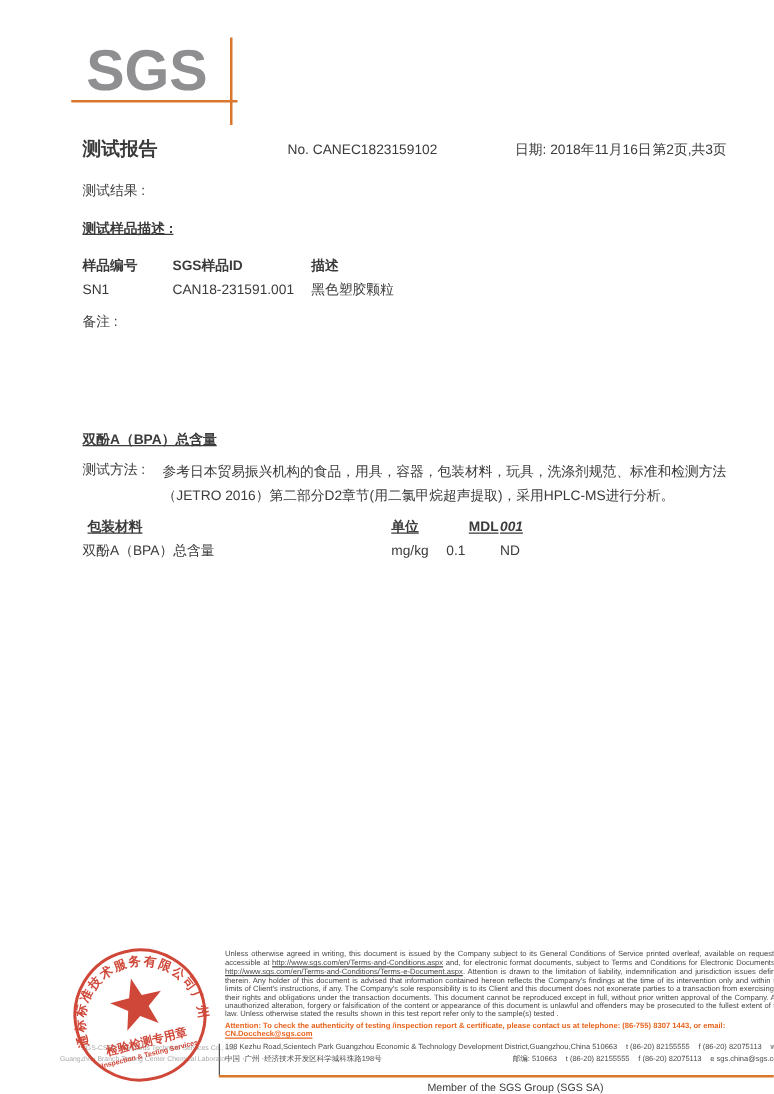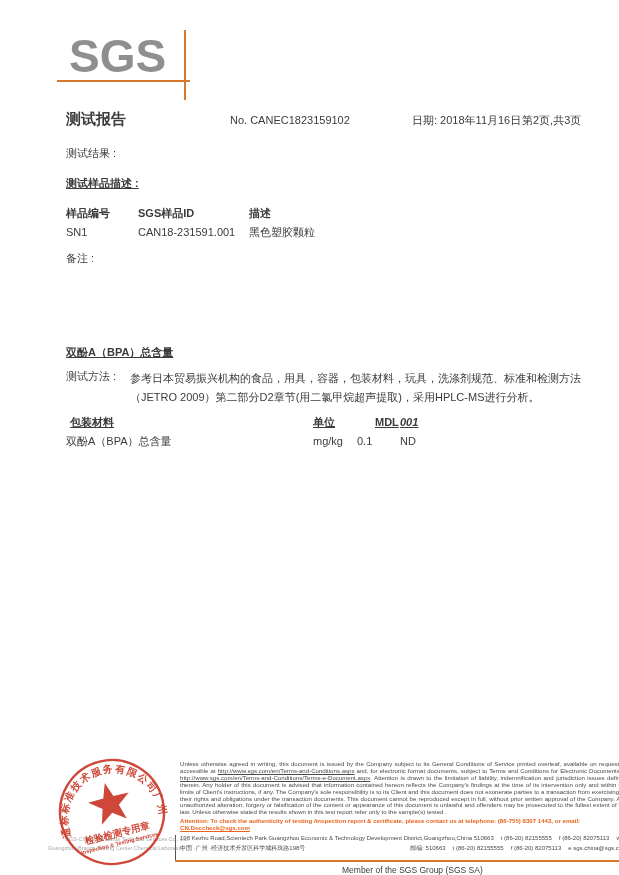--- a/index.html
+++ b/index.html
@@ -51,21 +51,21 @@
   <div class="abs fs11 b" style="left:237px;top:207px;">描述</div>
   <div class="abs fs11 center" style="left:54px;top:226px;width:76px;">SN1</div>
   <div class="abs fs11 center" style="left:126px;top:226px;width:104px;">CAN18-231591.001</div>
   <div class="abs fs11" style="left:237px;top:226px;">黑色塑胶颗粒</div>
 
   <div class="abs fs11" style="left:54px;top:252px;">备注 :</div>
 
   <div class="abs fs11 b u" style="left:54px;top:346px;">双酚A（BPA）总含量</div>
 
   <div class="abs fs11" style="left:54px;top:370px;">测试方法 :</div>
-  <div class="abs" style="left:118px;top:369px;width:452px;font-size:11px;line-height:19px;">参考日本贸易振兴机构的食品，用具，容器，包装材料，玩具，洗涤剂规范、标准和检测方法（JETRO 2009）第二部分D2章节(用二氯甲烷超声提取)，采用HPLC-MS进行分析。</div>
+  <div class="abs" style="left:118px;top:369px;width:452px;font-size:11px;line-height:19px;">参考日本贸易振兴机构的食品，用具，容器，包装材料，玩具，洗涤剂规范、标准和检测方法（JETRO 2016）第二部分D2章节(用二氯甲烷超声提取)，采用HPLC-MS进行分析。</div>
 
   <div class="abs fs11 b u" style="left:58px;top:416px;">包装材料</div>
   <div class="abs fs11 b u center" style="left:301px;top:416px;width:44px;">单位</div>
   <div class="abs fs11 b u center" style="left:363px;top:416px;width:40px;">MDL</div>
   <div class="abs fs11 b u i center" style="left:388px;top:416px;width:40px;">001</div>
   <div class="abs fs11" style="left:54px;top:435px;">双酚A（BPA）总含量</div>
   <div class="abs fs11 center" style="left:301px;top:435px;width:44px;">mg/kg</div>
   <div class="abs fs11 center" style="left:345px;top:435px;width:40px;">0.1</div>
   <div class="abs fs11 center" style="left:388px;top:435px;width:40px;">ND</div>
 

